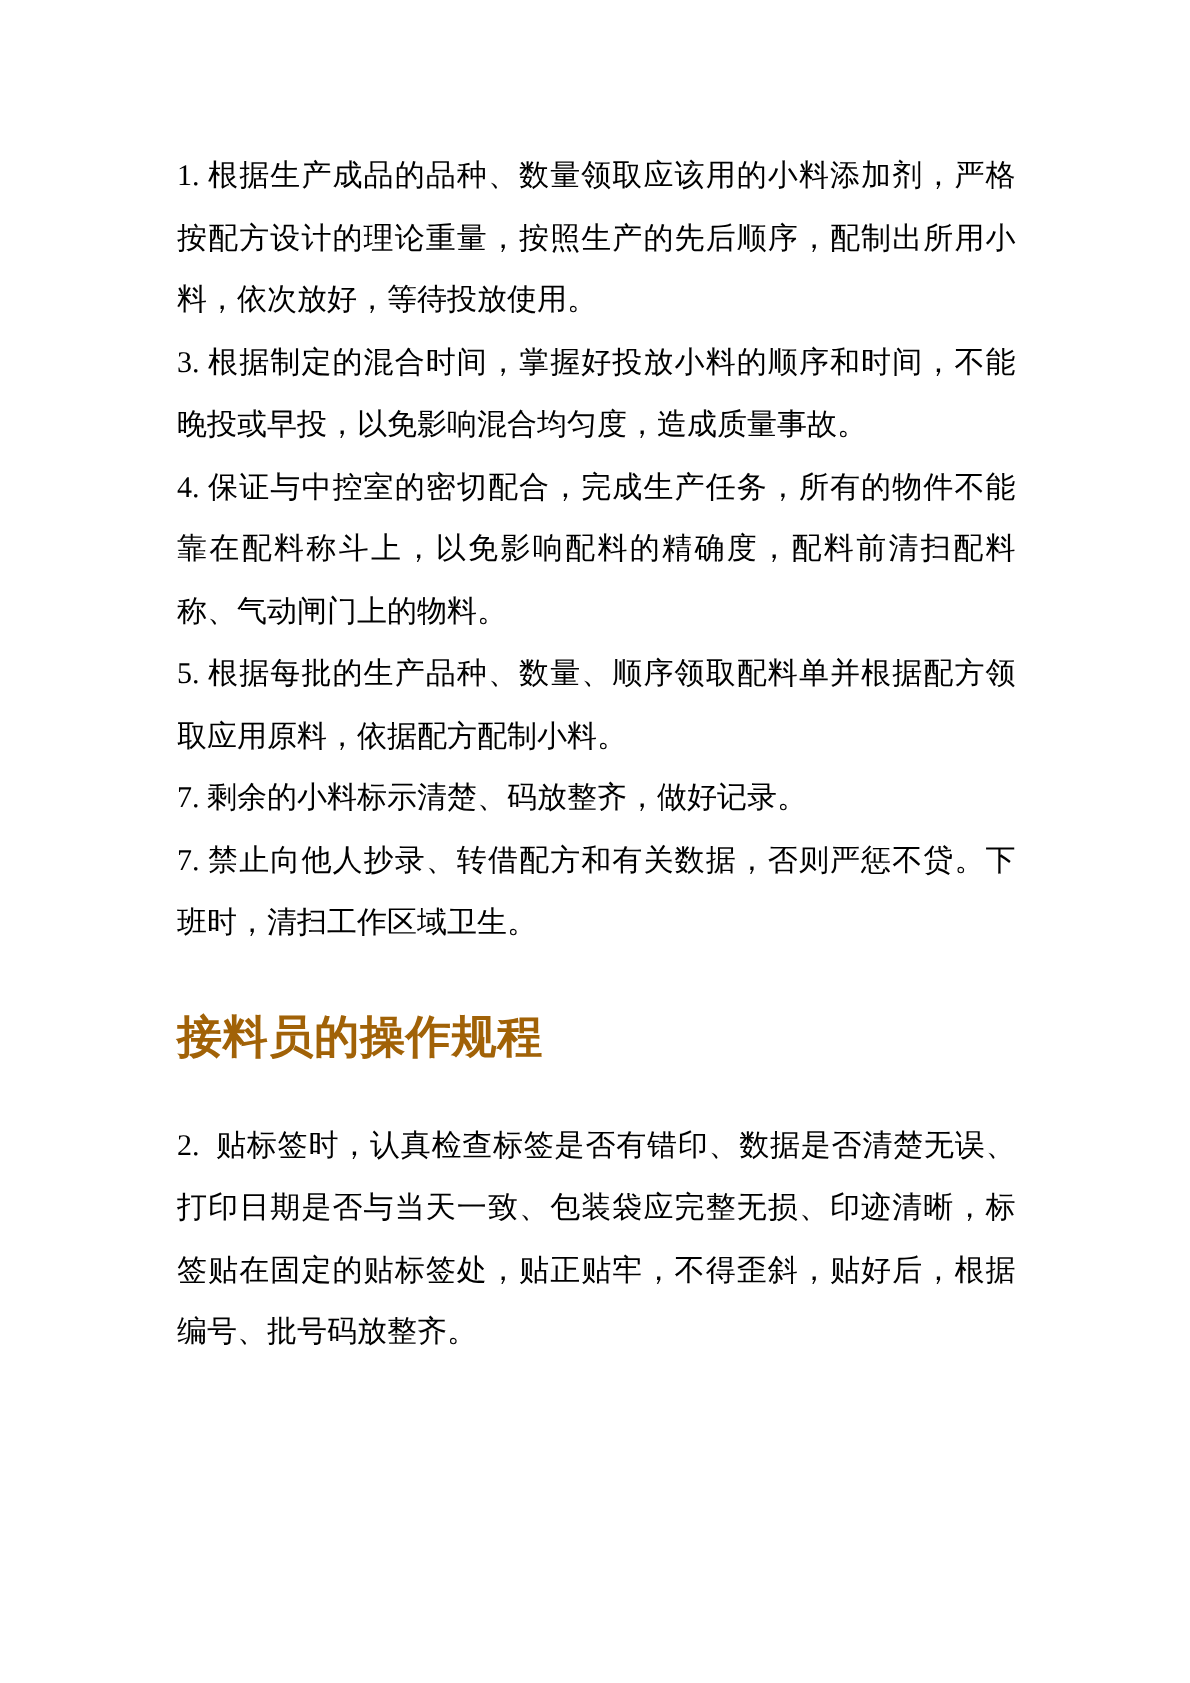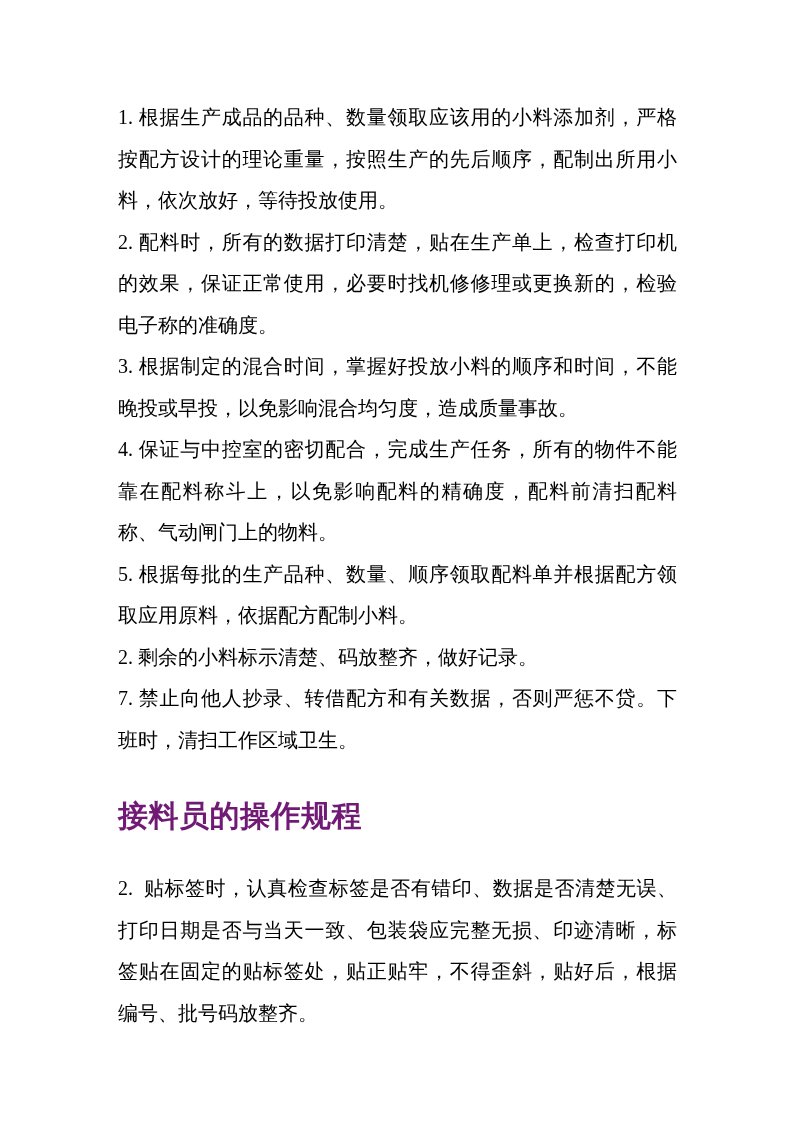--- a/index.html
+++ b/index.html
@@ -29,36 +29,35 @@
     text-justify: inter-ideograph;
     word-break: break-all;
   }
   .section-heading {
     margin: 31px 0 28px 0;
     padding: 0;
     font-family: "Liberation Sans", "DejaVu Sans", sans-serif;
     font-size: 30px;
     line-height: 48px;
     font-weight: 700;
-    color: #701a75;
+    color: #a16207;
     letter-spacing: 0.5px;
   }
 </style>
 </head>
 <body>
 
 <div class="page">
   <div class="content">
 
     <p class="body-para">1. 根据生产成品的品种、数量领取应该用的小料添加剂，严格按配方设计的理论重量，按照生产的先后顺序，配制出所用小料，依次放好，等待投放使用。</p>
-    <p class="body-para">2. 配料时，所有的数据打印清楚，贴在生产单上，检查打印机的效果，保证正常使用，必要时找机修修理或更换新的，检验电子称的准确度。</p>
     <p class="body-para">3. 根据制定的混合时间，掌握好投放小料的顺序和时间，不能晚投或早投，以免影响混合均匀度，造成质量事故。</p>
     <p class="body-para">4. 保证与中控室的密切配合，完成生产任务，所有的物件不能靠在配料称斗上，以免影响配料的精确度，配料前清扫配料称、气动闸门上的物料。</p>
     <p class="body-para">5. 根据每批的生产品种、数量、顺序领取配料单并根据配方领取应用原料，依据配方配制小料。</p>
-    <p class="body-para">2. 剩余的小料标示清楚、码放整齐，做好记录。</p>
+    <p class="body-para">7. 剩余的小料标示清楚、码放整齐，做好记录。</p>
     <p class="body-para">7. 禁止向他人抄录、转借配方和有关数据，否则严惩不贷。下班时，清扫工作区域卫生。</p>
 
     <h1 class="section-heading">接料员的操作规程</h1>
 
     <p class="body-para">2.&nbsp;&nbsp;贴标签时，认真检查标签是否有错印、数据是否清楚无误、打印日期是否与当天一致、包装袋应完整无损、印迹清晰，标签贴在固定的贴标签处，贴正贴牢，不得歪斜，贴好后，根据编号、批号码放整齐。</p>
 
   </div>
 </div>
 
 </body></html>

